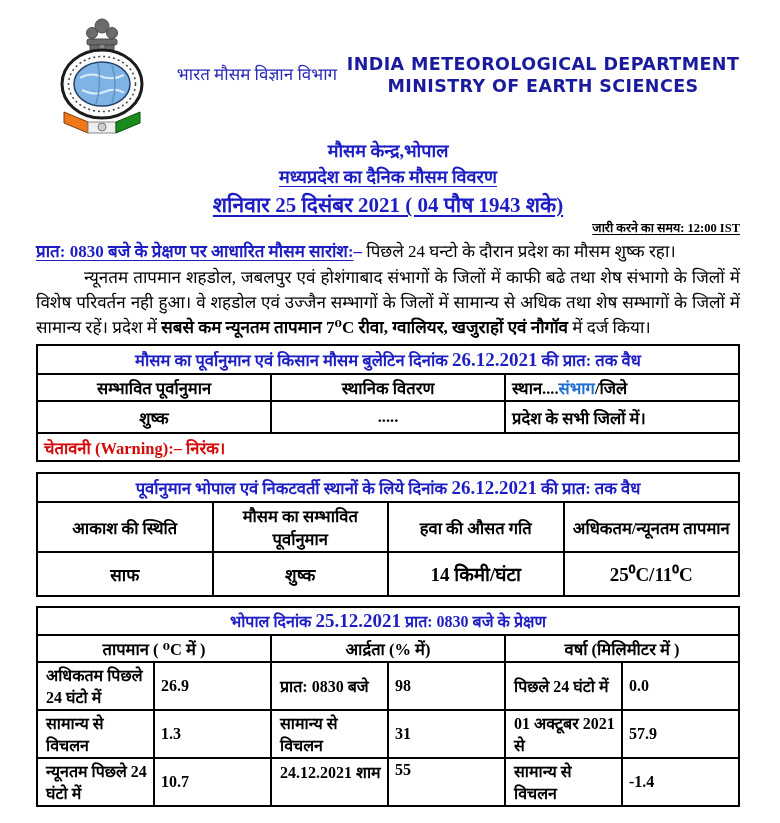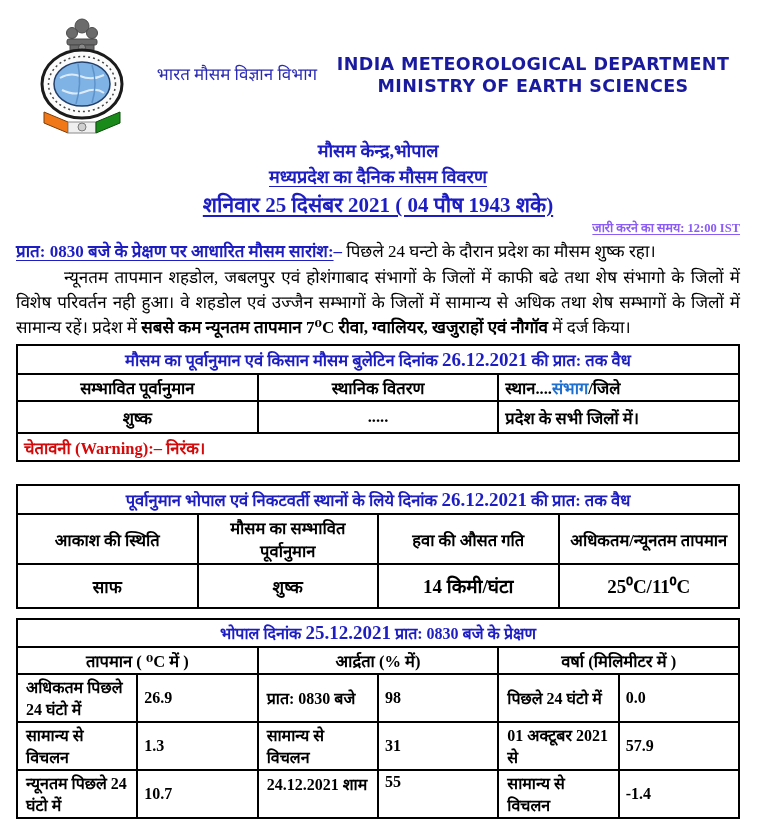--- a/index.html
+++ b/index.html
@@ -1,40 +1,40 @@
 <!DOCTYPE html>
 <html><head>
 <meta charset="utf-8">
 <style>
   * { margin:0; padding:0; box-sizing:border-box; }
   html,body { background:#ffffff; }
   .page {
     width:780px; height:823px; margin:0 auto; background:#fff;
-    padding:16px 40px 0 16px; overflow:hidden; position:relative;
+    padding:16px 40px 0 36px; overflow:hidden; position:relative;
     font-family:"Liberation Serif","DejaVu Serif",serif; color:#000;
   }
   
   .header-row { display:flex; align-items:center; height:118px; }
   .logo-box { width:132px; display:flex; justify-content:center; }
   .org-hindi {
     width:178px; text-align:center; color:#2a2ab4; font-size:17px;
     line-height:1.4; font-weight:500;
   }
   .org-english {
     flex:1; text-align:center; color:#1a1a9e; font-weight:bold;
     font-size:17.5px; line-height:1.28; letter-spacing:.4px;
     font-family:"DejaVu Sans","Liberation Sans",sans-serif;
   }
   
   .title1 { text-align:center; color:#1d1dc4; font-weight:bold; font-size:18px; line-height:22px; margin-top:6px; }
   .title2 { text-align:center; color:#1d1dc4; font-weight:bold; font-size:18px; line-height:22px; margin-top:4px;
             text-decoration:underline; text-underline-offset:3px; }
   .title3 { text-align:center; color:#1d1dc4; font-weight:bold; font-size:21px; line-height:26px; margin-top:4px;
             text-decoration:underline; text-underline-offset:3px; }
-  .issue-time { text-align:right; color:#8b5cf6; font-weight:bold; font-size:12.5px; line-height:15px;
+  .issue-time { text-align:right; color:#000000; font-weight:bold; font-size:12.5px; line-height:15px;
             margin-top:3px; }
   .issue-time span { text-decoration:underline; text-underline-offset:2px; }
   
   .para { font-size:17px; line-height:25px; text-align:justify; margin-top:3px; }
   .para .lead { color:#1d1dc4; font-weight:bold; text-decoration:underline; text-underline-offset:3px; }
   .para .lead-dash { color:#1d1dc4; font-weight:bold; }
   .para2 { text-indent:48px; margin-top:1px; }
   .bold-seg { font-weight:bold; }
   
   table { width:100%; border-collapse:collapse; table-layout:fixed; }
@@ -48,21 +48,21 @@
   .t1 .c1 { width:24%; text-align:center; }
   .t1 .c2 { width:19%; text-align:center; }
   .t1 .c3 { width:57%; text-align:left;margin-top:33px; }
   .t1 .data td { height:32px; }
   .t1 .warning td { color:#d40a0a; text-align:left; height:28px; }
   .link-blue { color:#1f6fd0; }
   
   .outlook { margin-top:13px; font-size:17.5px; font-weight:bold; line-height:24px; }
   .outlook .blue { color:#1d1dc4; }
   
-  .t2 { margin-top:22px; }
+  .t2 { margin-top:10px; }
   .t2 th, .t2 td { text-align:center; }
   .t2 .h td { height:28px; }
   .t2 .v td { height:44px; font-size:17px; }
   .t2 .v .num { font-size:19px; }
   
   .t3 { margin-top:9px; }
   .t3 td { height:22px; font-size:16px; }
   .t3 .grp td { text-align:center; height:26px; font-size:16.5px; }
   .t3 .lbl { text-align:left; padding-left:8px; }
   .t3 .val { }

